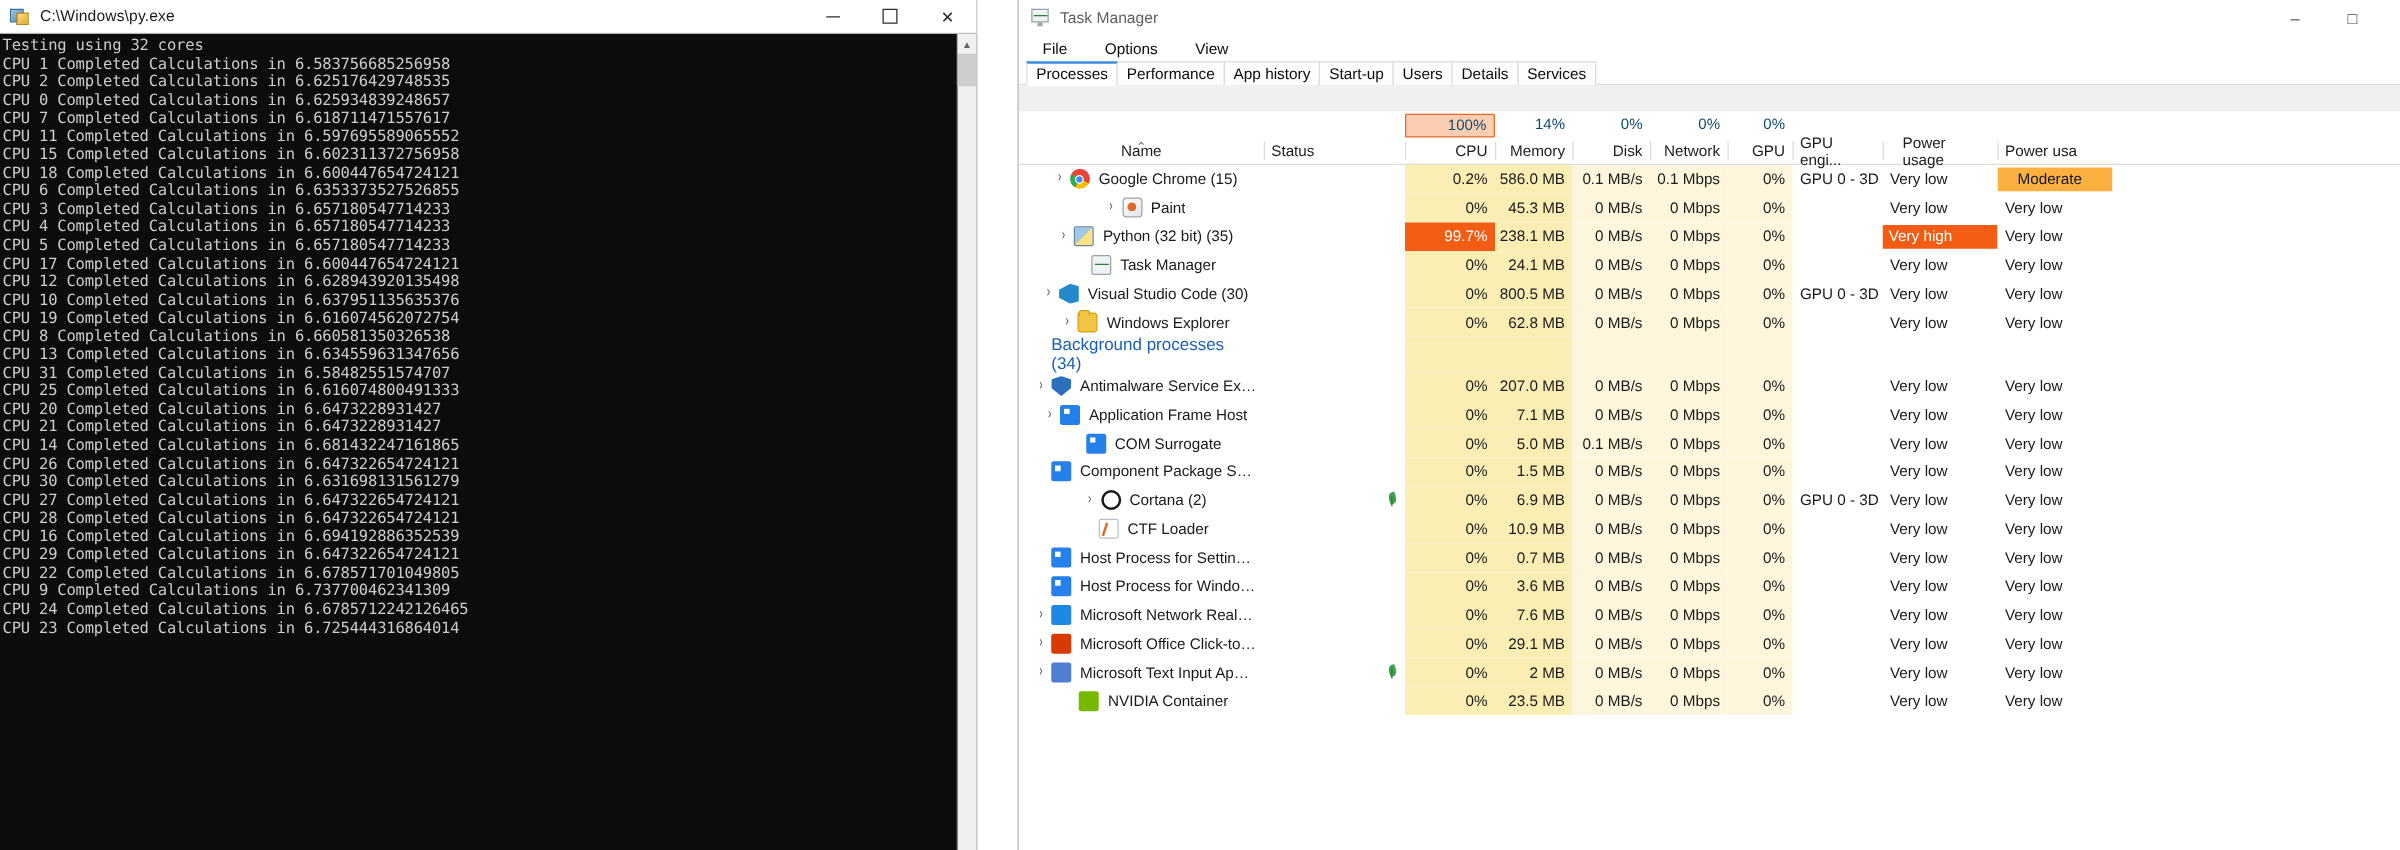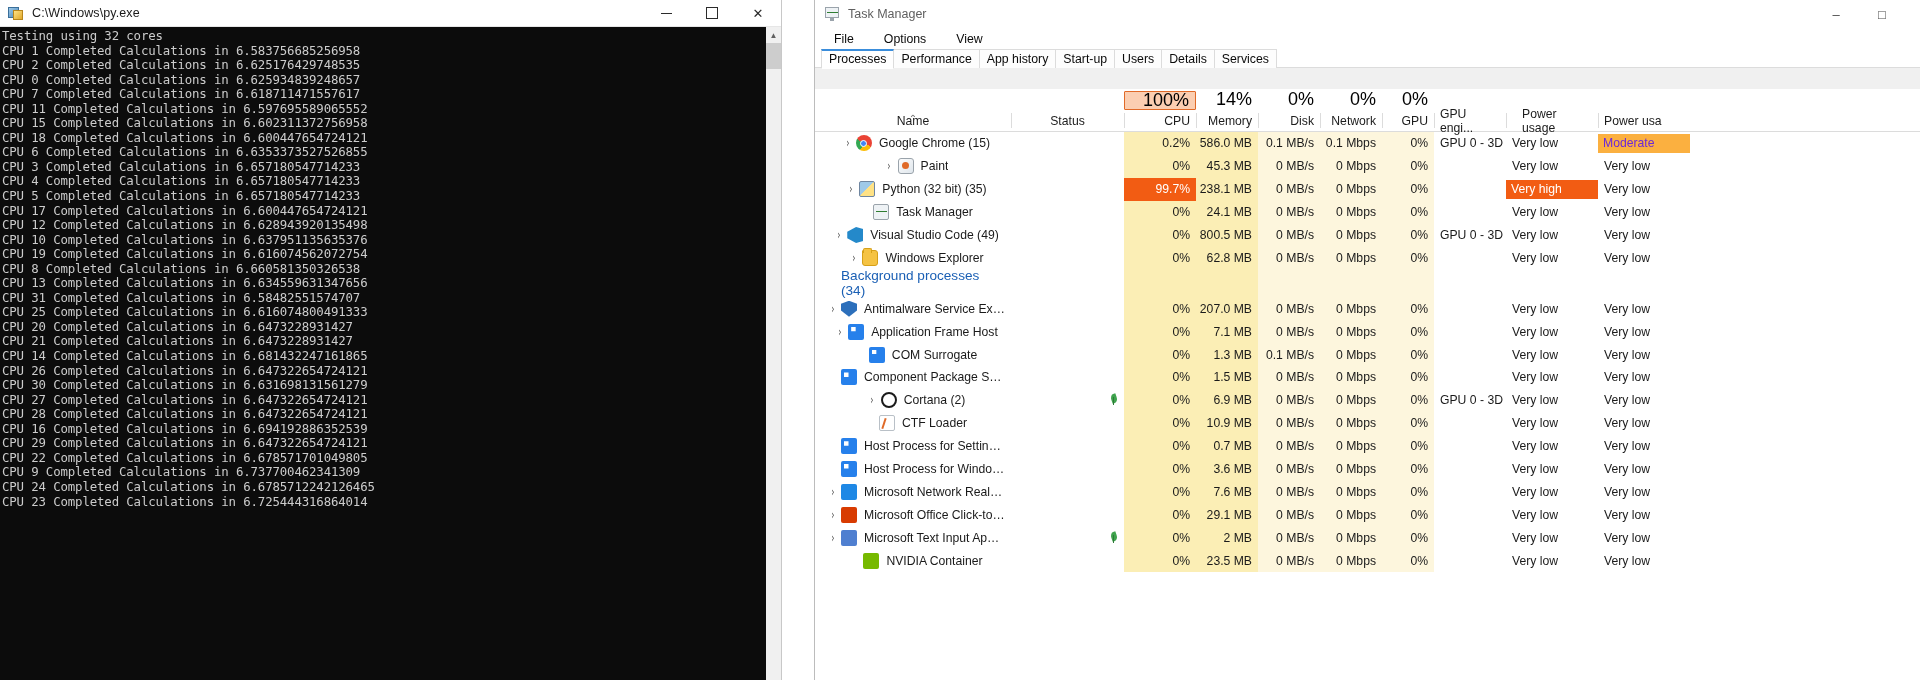--- a/index.html
+++ b/index.html
@@ -144,30 +144,30 @@
     align-items:center;
   }
   .hdr-cell {
     font-size:12.2px; color:#1c1c1c; position:relative; height:100%;
     display:flex; align-items:center; padding:0 6px;
   }
   .hdr-cell + .hdr-cell::before {
     content:""; position:absolute; left:0; top:3px; bottom:3px; width:1px; background:#dcdcdc;
   }
   .pct-cell {
-    font-size:18px; color:#000000; display:flex; align-items:center;
+    font-size:12px; color:#0c4a6e; display:flex; align-items:center;
     justify-content:flex-end; height:100%; padding:0 6px 1px 0;
   }
   .pct-cell.hot {
     background:#fbceb1; border:1px solid #e06a28; height:19px; align-self:flex-end;
     border-radius:1px;
   }
 
   .col-name   { width:196px; justify-content:center; }
-  .col-status { width:113px; justify-content:center; }
+  .col-status { width:113px; justify-content:flex-start; }
   .col-cpu    { width:72px;  justify-content:flex-end; }
   .col-mem    { width:62px;  justify-content:flex-end; }
   .col-disk   { width:62px;  justify-content:flex-end; }
   .col-net    { width:62px;  justify-content:flex-end; }
   .col-gpu    { width:52px;  justify-content:flex-end; }
   .col-gpueng { width:72px;  justify-content:flex-start; }
   .col-pwr    { width:92px;  justify-content:flex-start;padding-left:16px; }
   .col-pwr2   { width:92px;  justify-content:flex-start;text-align:center; }
 
   .hdr-cell.col-cpu, .hdr-cell.col-mem, .hdr-cell.col-disk,
@@ -206,22 +206,22 @@
   .grp-head {
     display:flex; height:28px; align-items:center; font-size:13.6px; color:#1a5fb4;
   }
   .grp-head .cell { height:100%; display:flex; align-items:center; padding:0 6px; }
 
   .badge-vhigh {
     background:#f25c13; color:#fff; padding:1px 0px; width:100%;
     height:19px; display:flex; align-items:center; padding-left:5px;
   }
   .badge-mod {
-    background:#fbb040; color:#6d28d9; height:19px; display:flex; align-items:center;
-    padding-left:5px; width:100%;
+    background:#fbb040; color:#0f172a; height:19px; display:flex; align-items:center;
+    padding-left:16px; width:100%;
   }
   .greenleaf {
     width:9px; height:12px; position:relative;
   }
   .greenleaf::before {
     content:""; position:absolute; left:2px; top:0; width:6px; height:9px;
     background:#3fa34d; border-radius:60% 0 60% 0; transform:rotate(-20deg);
   }
   .greenleaf::after {
     content:""; position:absolute; left:4px; top:3px; width:1px; height:8px;
@@ -488,21 +488,21 @@
             </div>
           </div>
           <div class="prow">
             <div class="cell col-name" style="padding-left: 0px;">
               <div class="exp" style="margin-left: 9px;">
                 <span class="chev">›</span>
               </div>
               <div class="pic">
                 <span class="ic ic-vscode"></span>
               </div>
-              <span class="plabel">Visual Studio Code (49)</span>
+              <span class="plabel">Visual Studio Code (30)</span>
             </div>
             <div class="cell col-status"></div>
             <div class="cell col-cpu num h-cpu1">0%</div>
             <div class="cell col-mem num h-mem">800.5 MB</div>
             <div class="cell col-disk num h-mem2">0 MB/s</div>
             <div class="cell col-net num h-mem2">0 Mbps</div>
             <div class="cell col-gpu num h-mem2">0%</div>
             <div class="cell col-gpueng">GPU 0 - 3D</div>
             <div class="cell col-pwr" style="padding: 0px;">
               <span style="padding-left: 6px;">Very low</span>
@@ -598,21 +598,21 @@
           <div class="prow">
             <div class="cell col-name" style="padding-left: 0px;">
               <div class="exp" style="margin-left: 9px;"></div>
               <div class="pic">
                 <span class="ic ic-win"></span>
               </div>
               <span class="plabel">COM Surrogate</span>
             </div>
             <div class="cell col-status"></div>
             <div class="cell col-cpu num h-cpu1">0%</div>
-            <div class="cell col-mem num h-mem">1.3 MB</div>
+            <div class="cell col-mem num h-mem">5.0 MB</div>
             <div class="cell col-disk num h-mem2">0.1 MB/s</div>
             <div class="cell col-net num h-mem2">0 Mbps</div>
             <div class="cell col-gpu num h-mem2">0%</div>
             <div class="cell col-gpueng"></div>
             <div class="cell col-pwr" style="padding: 0px;">
               <span style="padding-left: 6px;">Very low</span>
             </div>
             <div class="cell col-pwr2" style="padding: 0px;">
               <span style="padding-left: 6px;">Very low</span>
             </div>

